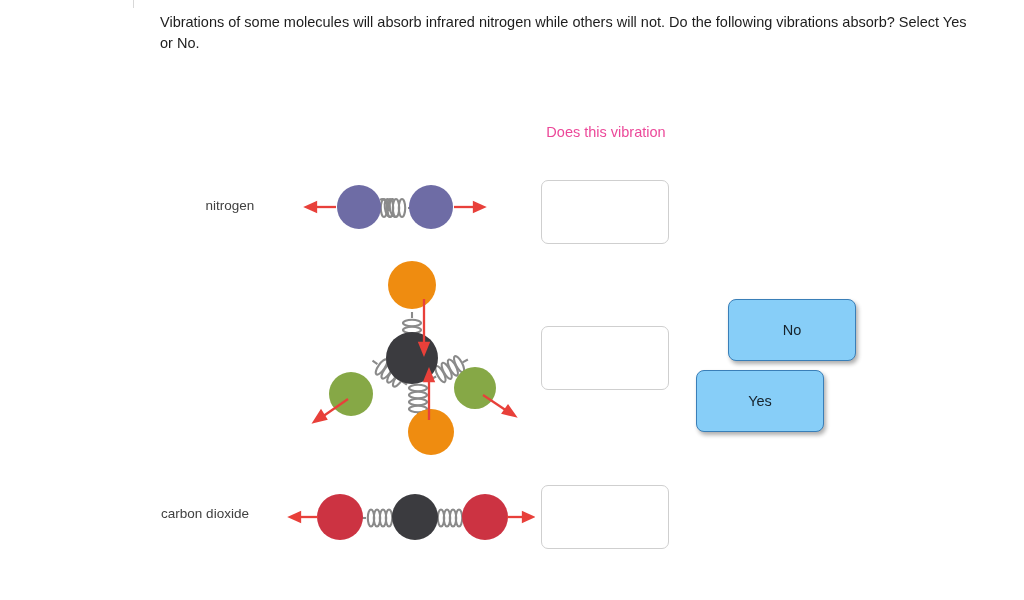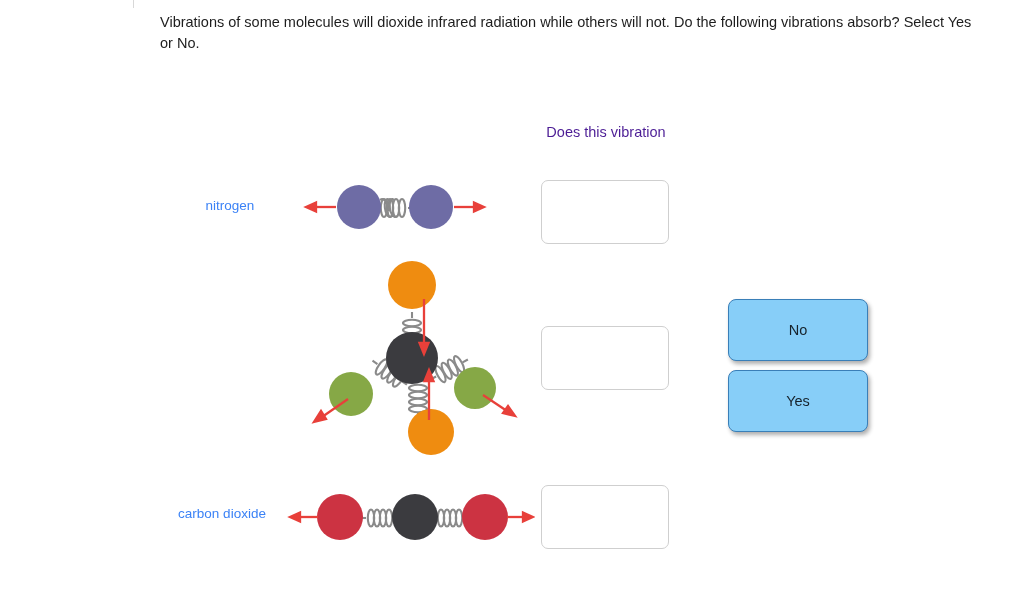--- a/index.html
+++ b/index.html
@@ -37,49 +37,49 @@
   }
 
   .col-header {
     position: absolute;
     left: 520px;
     top: 122px;
     width: 172px;
     text-align: center;
     font-size: 14.5px;
     line-height: 20px;
-    color: #4c1d95;
+    color: #ec4899;
   }
 
   
   .row { position: absolute; left: 0; }
   .row-label {
     position: absolute;
     width: 170px;
     text-align: center;
     font-size: 13.5px;
     line-height: 18px;
-    color: #3b82f6;
+    color: #404040;
   }
 
   
   .dropbox {
     position: absolute;
     width: 128px;
     height: 64px;
     background: #ffffff;
     border: 1px solid #cfcfcf;
     border-radius: 7px;
     box-sizing: border-box;
   }
 
   
   .tile {
     position: absolute;
-    width: 140px;
+    width: 128px;
     height: 62px;
     background: #87cef8;
     border: 1px solid #3a7fb8;
     border-radius: 8px;
     box-sizing: border-box;
     box-shadow: 2px 3px 4px rgba(0,0,0,0.32);
     display: flex;
     align-items: center;
     justify-content: center;
     font-size: 14.5px;
@@ -89,21 +89,21 @@
 
   
   .mol { position: absolute; }
   .mol svg { display: block; }
 </style>
 </head>
 <body>
 
 <div class="edge-rule"></div>
 
-<div class="prompt">Vibrations of some molecules will dioxide infrared radiation while others will not. Do the following vibrations absorb? Select Yes or No.</div>
+<div class="prompt">Vibrations of some molecules will absorb infrared nitrogen while others will not. Do the following vibrations absorb? Select Yes or No.</div>
 
 <div class="col-header">
   <div>Does this vibration</div>
 </div>
 
 <div class="row">
   <div class="row-label" style="left:145px; top:197px;">nitrogen</div>
 
   <div class="mol" style="left:300px; top:180px;">
     <svg width="190" height="55" viewBox="0 0 190 55">
@@ -199,21 +199,21 @@
         <line x1="183" y1="140" x2="207" y2="156"></line>
         <polygon points="215,161 203,158 208,151"></polygon>
       </g>
     </svg>
   </div>
 
   <div class="dropbox" style="left:541px; top:326px;"></div>
 </div>
 
 <div class="row">
-  <div class="row-label" style="left:137px; top:505px;">carbon dioxide</div>
+  <div class="row-label" style="left:120px; top:505px;">carbon dioxide</div>
 
   <div class="mol" style="left:285px; top:490px;">
     <svg width="250" height="58" viewBox="0 0 250 58">
 
       <g fill="none" stroke="#8a8a8a" stroke-width="2.1">
         <g>
           <path d="M76 28 L81 28"></path>
           <ellipse cx="86" cy="28" rx="3.2" ry="8.5"></ellipse>
           <ellipse cx="92" cy="28" rx="3.2" ry="8.5"></ellipse>
           <ellipse cx="98" cy="28" rx="3.2" ry="8.5"></ellipse>
@@ -240,13 +240,13 @@
         <line x1="222" y1="27" x2="240" y2="27"></line>
         <polygon points="248,27 238,22.5 238,31.5"></polygon>
       </g>
     </svg>
   </div>
 
   <div class="dropbox" style="left:541px; top:485px;"></div>
 </div>
 
 <div class="tile" style="left:728px; top:299px;">No</div>
-<div class="tile" style="left:728px; top:370px;">Yes</div>
+<div class="tile" style="left:696px; top:370px;">Yes</div>
 
 </body></html>

